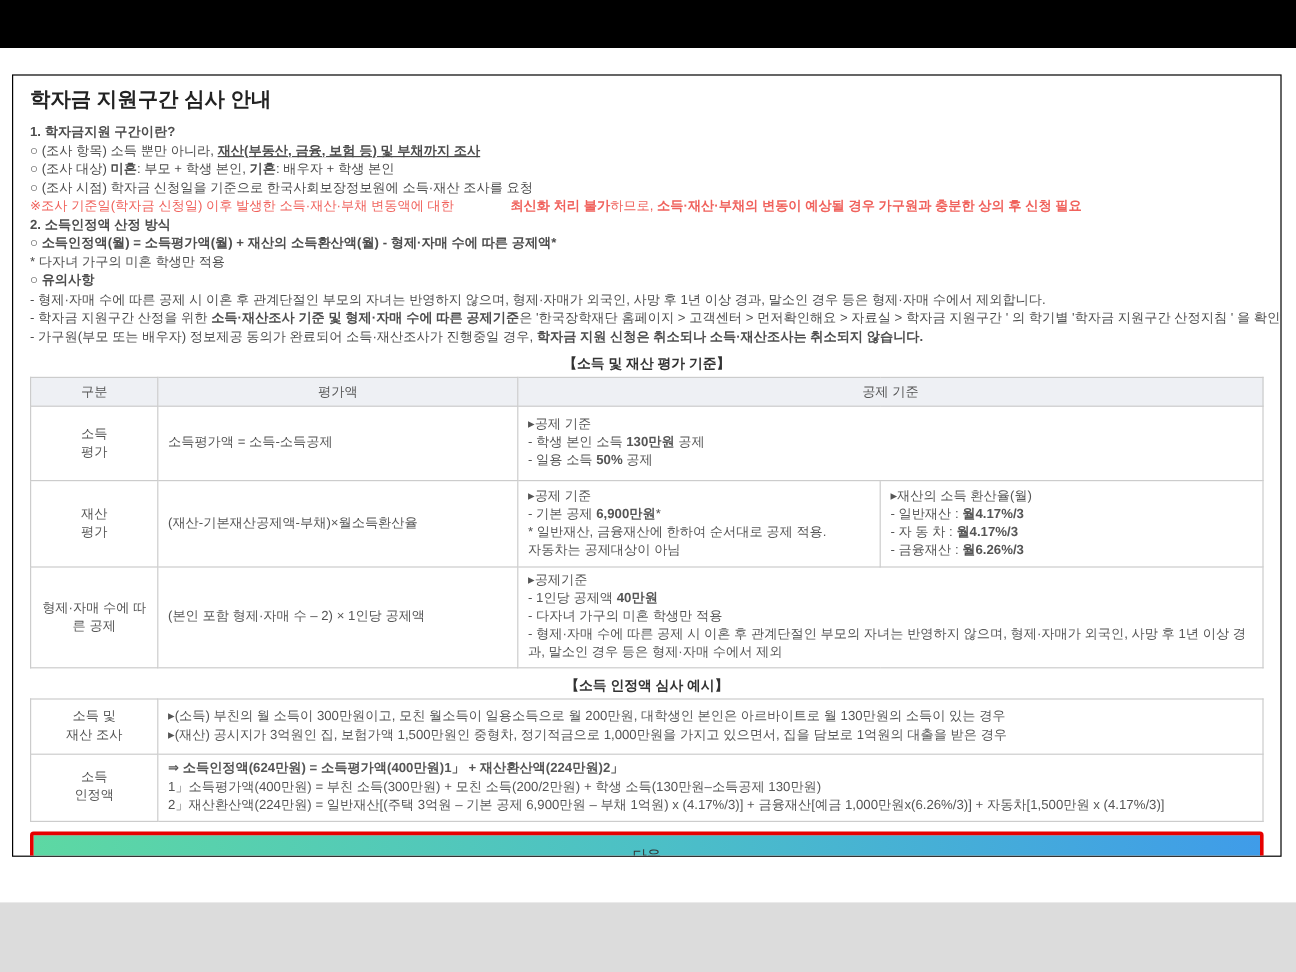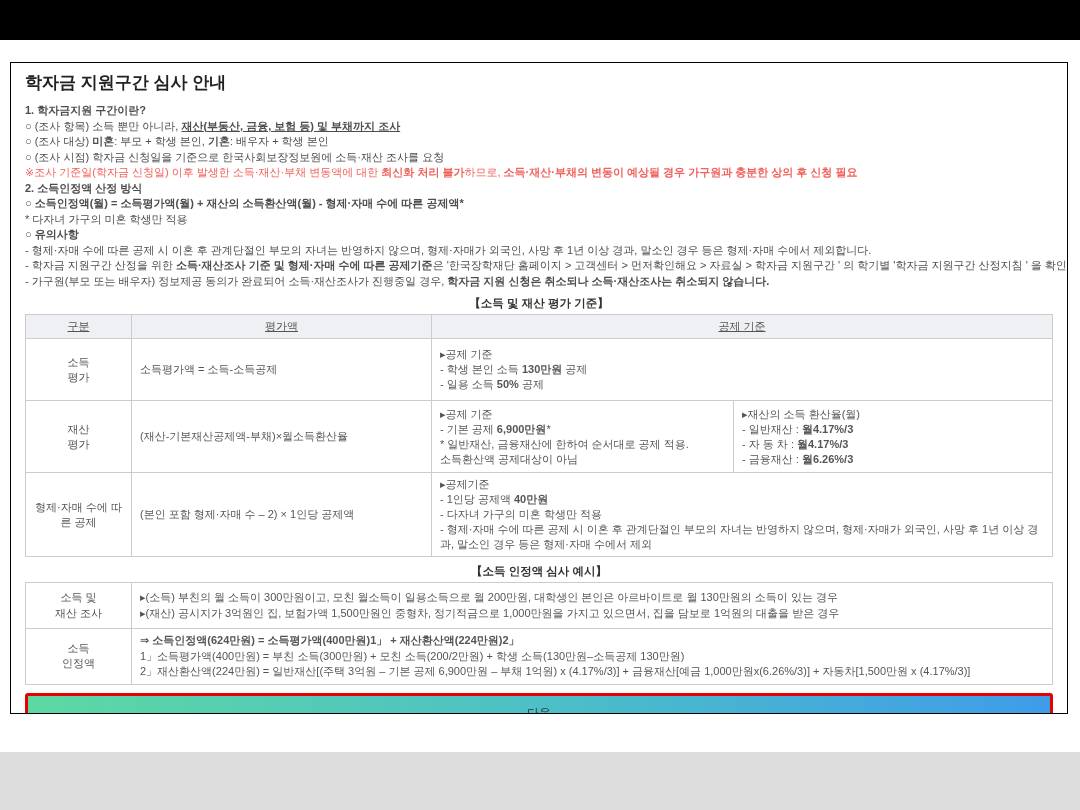--- a/index.html
+++ b/index.html
@@ -20,21 +20,21 @@
   .notice .ln{white-space:nowrap;}
   .b{font-weight:bold;}
   .u{text-decoration:underline;}
   .caption{
     text-align:center;font-weight:bold;font-size:11.5px;color:#333;
     margin:7px 0 3px 0;
   }
   table.tbl{width:100%;border-collapse:collapse;table-layout:fixed;font-size:11px;color:#555;}
   table.tbl th, table.tbl td{border:1px solid #ccc;padding:4px 8px;vertical-align:middle;box-sizing:border-box;}
   table.tbl th{
-    background:#eef0f4;font-weight:normal;text-align:center;height:24px;color:#555;padding:2px;text-decoration:underline;
+    background:#eef0f4;font-weight:normal;text-align:center;height:24px;color:#555;padding:2px;
   }
   td.c1{text-align:center;line-height:15px;}
   td.c2{text-align:left;line-height:15px;}
   td.c3{text-align:left;line-height:15px;}
   tr.r1 td{height:62px;}
   tr.r2 td{height:72px;}
   tr.r3 td{height:64px;}
   table.tbl2{width:100%;border-collapse:collapse;table-layout:fixed;font-size:11px;color:#555;margin-top:2px;border-radius:25px;}
   table.tbl2 td{border:1px solid #ccc;padding:4px 8px;vertical-align:middle;box-sizing:border-box;line-height:15.5px;}
   tr.e1 td{height:46px;}
@@ -52,21 +52,21 @@
 <div class="top-bar"></div>
 
 <div class="frame">
   <h1 class="title">학자금 지원구간 심사 안내</h1>
 
   <div class="notice">
       <div class="ln"><span class="b">1. 학자금지원 구간이란?</span></div>
       <div class="ln"><span>○ (조사 항목) 소득 뿐만 아니라, </span><span class="b u">재산(부동산, 금융, 보험 등) 및 부채까지 조사</span></div>
       <div class="ln"><span>○ (조사 대상) </span><span class="b">미혼</span><span>: 부모 + 학생 본인, </span><span class="b">기혼</span><span>: 배우자 + 학생 본인</span></div>
       <div class="ln"><span>○ (조사 시점) 학자금 신청일을 기준으로 한국사회보장정보원에 소득·재산 조사를 요청</span></div>
-      <div class="ln"><span style="color: rgb(240, 98, 92);">※조사 기준일(학자금 신청일) 이후 발생한 소득·재산·부채 변동액에 대한 </span><span class="b" style="color: rgb(240, 98, 92);">최신화 처리 불가</span><span style="color: rgb(240, 98, 92);">하므로, </span><span class="b" style="color: rgb(240, 98, 92);">소득·재산·부채의 변동이 예상될 경우 가구원과 충분한 상의 후 신청 필요</span></div>
+      <div class="ln"><span style="color: rgb(240, 98, 92);">※조사 기준일(학자금 신청일) 이후 발생한 소득·재산·부채 변동액에 대한 </span><span class="b" style="color: rgb(240, 98, 92); margin-left: 44px;">최신화 처리 불가</span><span style="color: rgb(240, 98, 92);">하므로, </span><span class="b" style="color: rgb(240, 98, 92);">소득·재산·부채의 변동이 예상될 경우 가구원과 충분한 상의 후 신청 필요</span></div>
       <div class="ln"><span class="b">2. 소득인정액 산정 방식</span></div>
       <div class="ln"><span>○ </span><span class="b">소득인정액(월) = 소득평가액(월) + 재산의 소득환산액(월) - 형제·자매 수에 따른 공제액*</span></div>
       <div class="ln"><span>* 다자녀 가구의 미혼 학생만 적용</span></div>
       <div class="ln"><span class="b">○ 유의사항</span></div>
       <div class="ln"><span>- 형제·자매 수에 따른 공제 시 이혼 후 관계단절인 부모의 자녀는 반영하지 않으며, 형제·자매가 외국인, 사망 후 1년 이상 경과, 말소인 경우 등은 형제·자매 수에서 제외합니다.</span></div>
       <div class="ln"><span>- 학자금 지원구간 산정을 위한 </span><span class="b">소득·재산조사 기준 및 형제·자매 수에 따른 공제기준</span><span>은 '한국장학재단 홈페이지 &gt; 고객센터 &gt; 먼저확인해요 &gt; 자료실 &gt; 학자금 지원구간 ' 의 학기별 '학자금 지원구간 산정지침 ' 을 확인하여 주십시오.</span></div>
       <div class="ln"><span>- 가구원(부모 또는 배우자) 정보제공 동의가 완료되어 소득·재산조사가 진행중일 경우, </span><span class="b">학자금 지원 신청은 취소되나 소득·재산조사는 취소되지 않습니다.</span></div>
     </div>
 
   <div class="caption">【소득 및 재산 평가 기준】</div>
@@ -99,21 +99,21 @@
       <tr class="r2">
         <td class="c1">
             <div class="ln"><span>재산</span></div>
             <div class="ln"><span>평가</span></div>
           </td>
         <td class="c2">(재산-기본재산공제액-부채)×월소득환산율</td>
         <td class="c3">
             <div class="ln"><span>▸공제 기준</span></div>
             <div class="ln"><span>- 기본 공제 </span><span class="b">6,900만원</span><span>*</span></div>
             <div class="ln"><span>* 일반재산, 금융재산에 한하여 순서대로 공제 적용.</span></div>
-            <div class="ln"><span>소득환산액 공제대상이 아님</span></div>
+            <div class="ln"><span>자동차는 공제대상이 아님</span></div>
           </td>
         <td class="c3">
             <div class="ln"><span>▸재산의 소득 환산율(월)</span></div>
             <div class="ln"><span>- 일반재산 : </span><span class="b">월4.17%/3</span></div>
             <div class="ln"><span>- 자 동 차 : </span><span class="b">월4.17%/3</span></div>
             <div class="ln"><span>- 금융재산 : </span><span class="b">월6.26%/3</span></div>
           </td>
       </tr>
       <tr class="r3">
         <td class="c1">

